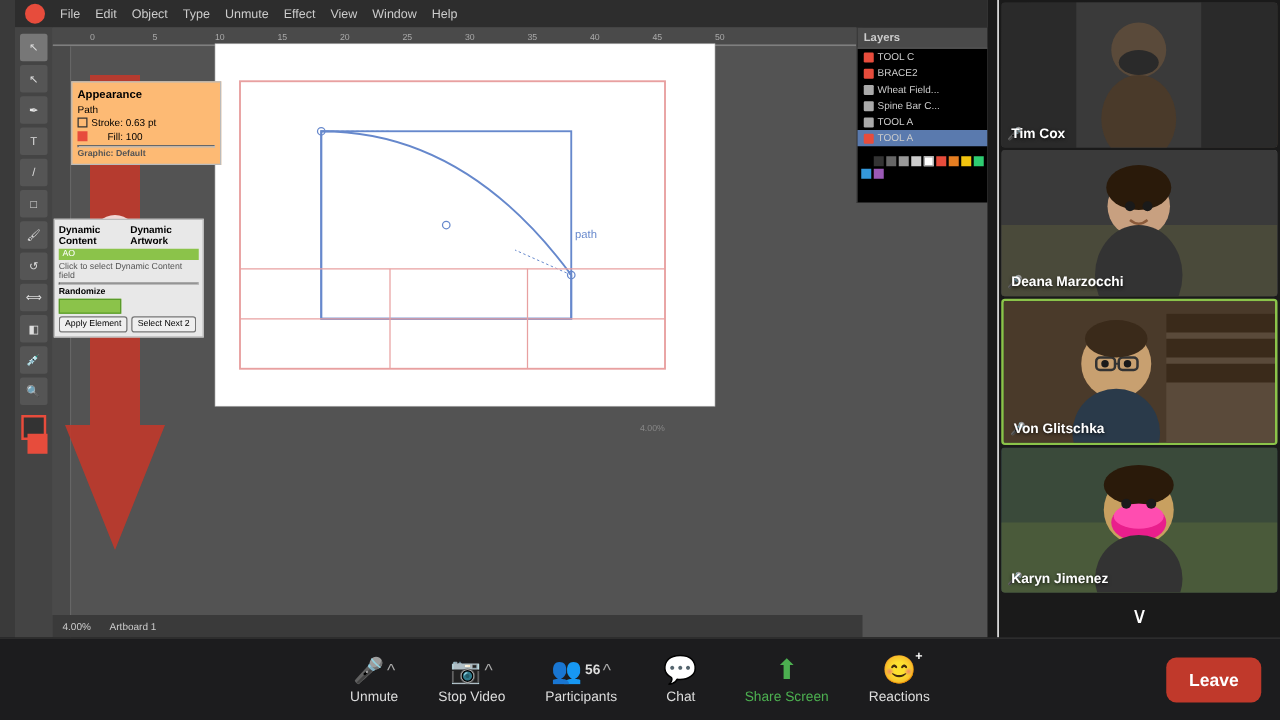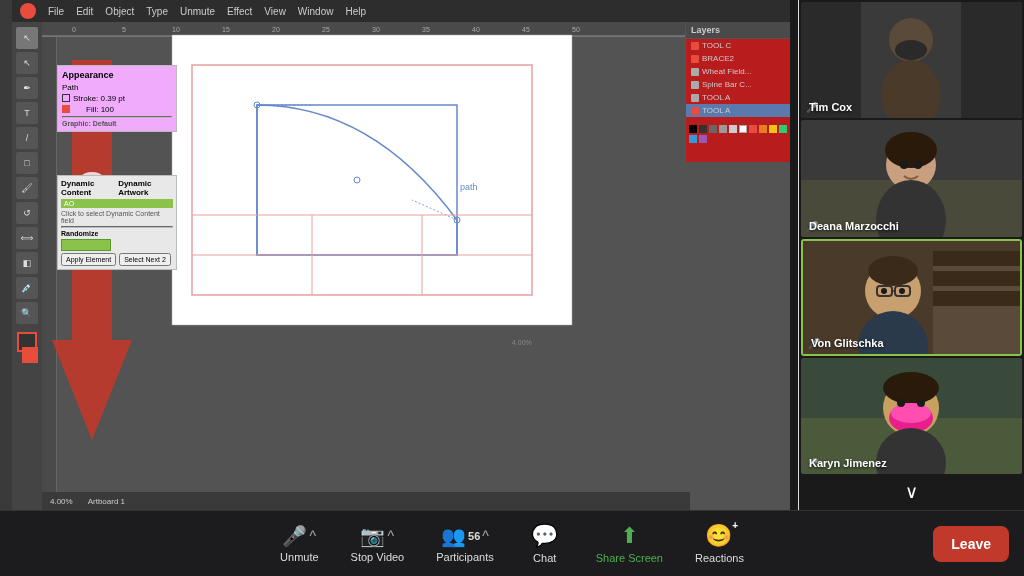--- a/index.html
+++ b/index.html
@@ -85,21 +85,21 @@
       font-size: 9px;
     }
 
     
     .layers-panel {
       position: absolute;
       right: 0;
       top: 22px;
       width: 105px;
       height: 140px;
-      background: #b91c1c;
+      background: #000000;
       border-left: 1px solid #555;
       font-size: 8px;
       color: #ccc;
       z-index: 5;
     }
     .layers-header {
       background: #4a4a4a;
       padding: 3px 5px;
       font-weight: bold;
       font-size: 9px;
@@ -364,38 +364,38 @@
 
     <div style="position:absolute;left:35px;top:60px;z-index:2;">
       <svg width="90" height="420">
 
         <rect x="25" y="0" width="40" height="280" fill="#c0392b" opacity="0.9"></rect>
         <polygon points="5,280 45,380 85,280" fill="#c0392b" opacity="0.9"></polygon>
         <circle cx="45" cy="130" r="18" fill="white" opacity="0.8"></circle>
       </svg>
     </div>
 
-    <div style="position:absolute;left:45px;top:65px;width:120px;background:#f0abfc;border:1px solid #bbb;z-index:15;font-size:8px;padding:4px;">
+    <div style="position:absolute;left:45px;top:65px;width:120px;background:#fdba74;border:1px solid #bbb;z-index:15;font-size:8px;padding:4px;">
       <div style="font-weight:bold;margin-bottom:3px;font-size:9px;">Appearance</div>
       <div style="display:flex;gap:3px;margin-bottom:2px;">
         <span>Path</span>
       </div>
       <div style="display:flex;gap:3px;margin-bottom:2px;">
         <div style="width:8px;height:8px;background:transparent;border:1px solid #333;"></div>
-        <span>Stroke: 0.39 pt</span>
+        <span>Stroke: 0.63 pt</span>
       </div>
       <div style="display:flex;gap:16px;margin-bottom:2px;">
         <div style="width:8px;height:8px;background:#e74c3c;"></div>
         <span>Fill: 100</span>
       </div>
       <hr style="border-color:#bbb;margin:2px 0;">
       <div style="font-size:7px;color:#555;font-weight:bold;">Graphic: Default</div>
     </div>
 
-    <div style="position:absolute;left:45px;top:175px;width:120px;background:#e8e8e8;border:1px solid #bbb;z-index:15;font-size:7px;padding:3px;">
+    <div style="position:absolute;left:31px;top:175px;width:120px;background:#e8e8e8;border:1px solid #bbb;z-index:15;font-size:7px;padding:3px;">
       <div style="display:flex;gap:2px;margin-bottom:2px;">
         <span style="font-weight:bold;font-size:8px;">Dynamic Content</span>
         <span style="font-weight:bold;font-size:8px;">Dynamic Artwork</span>
       </div>
       <div style="background:#8BC34A;color:white;padding:1px 3px;font-size:7px;margin-bottom:2px;">AO</div>
       <div style="font-size:7px;color:#555;margin-bottom:2px;">Click to select Dynamic Content field</div>
       <hr style="border-color:#bbb;margin:2px 0;">
       <div style="font-weight:bold;font-size:7px;margin-bottom:2px;">Randomize</div>
       <div style="display:flex;gap:2px;margin-bottom:2px;">
         <div style="width:50px;height:12px;background:#8BC34A;border:1px solid #5a9a2a;"></div>

